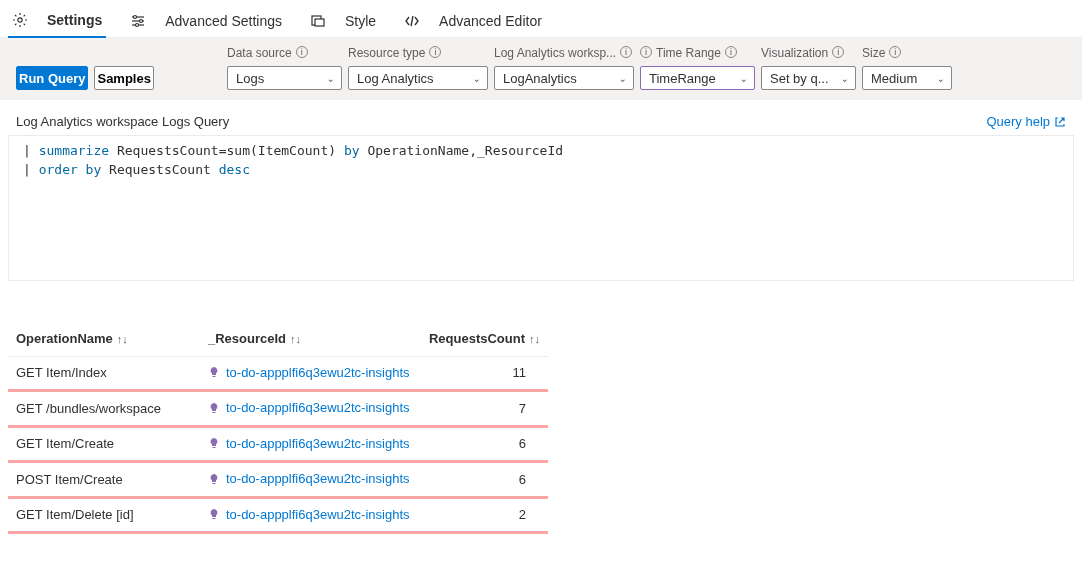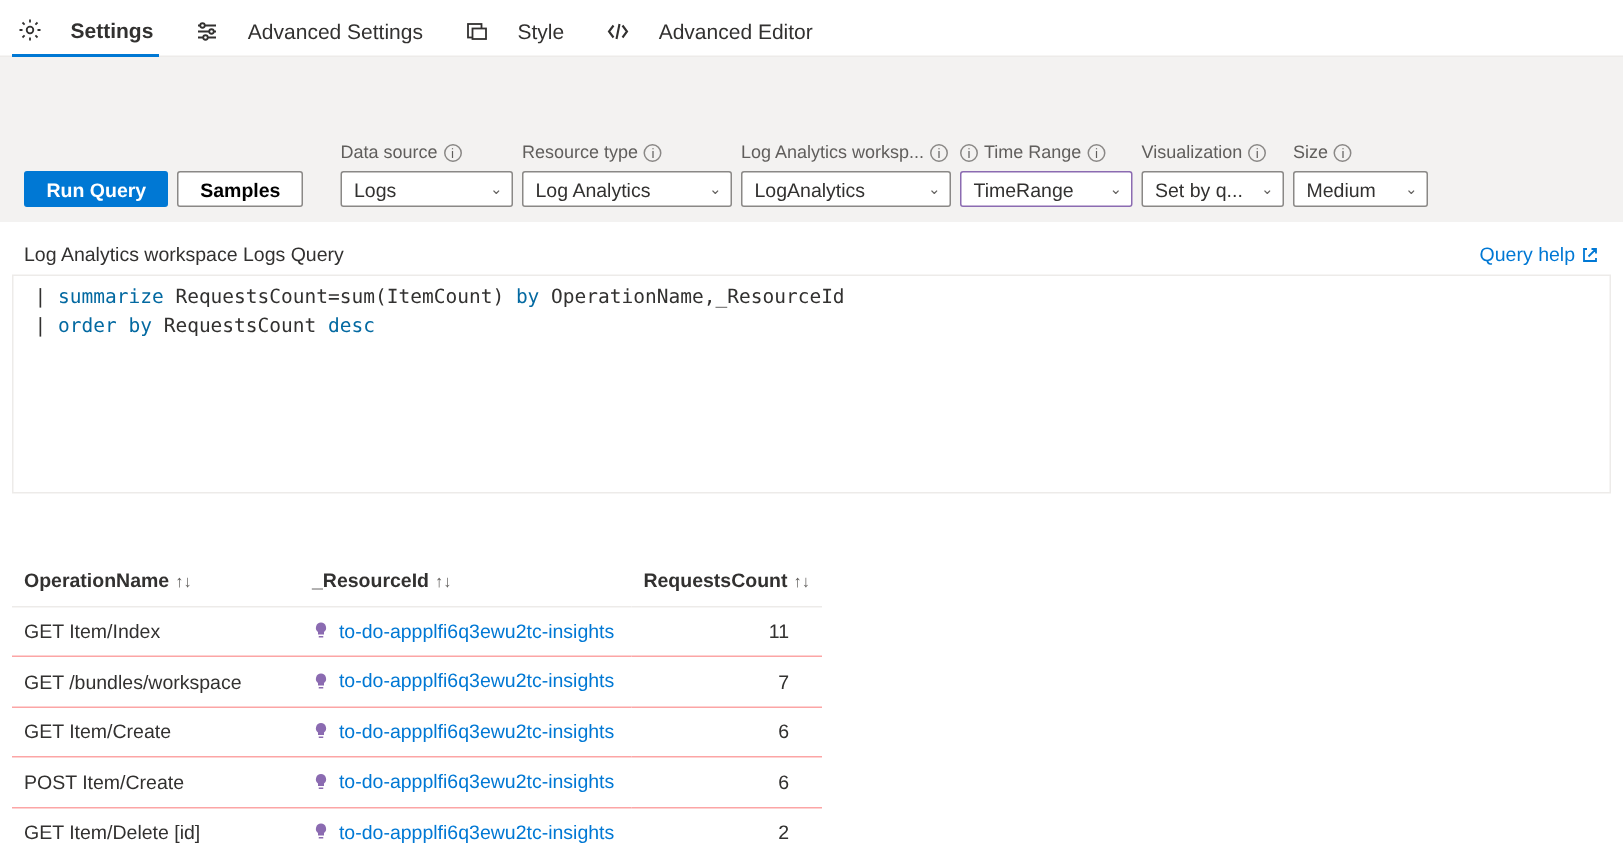--- a/index.html
+++ b/index.html
@@ -6,24 +6,24 @@
   body { font-family: "Segoe UI", Arial, sans-serif; font-size: 13px; color: #323130; background: #fff; width: 1082px; }
   
   .tab-bar { display: flex; align-items: center; border-bottom: 1px solid #edebe9; padding: 6px 8px 0 8px; gap: 20px; }
   .tab { display: flex; align-items: center; gap: 19px; padding: 6px 4px 8px 4px; cursor: pointer; font-size: 14px; color: #323130; }
   .tab.active { font-weight: 600; border-bottom: 2px solid #0078d4; margin-bottom: -1px; }
   .tab svg { width: 16px; height: 16px; }
   
   .toolbar { background: #f3f2f1; padding: 8px 16px 10px 16px; display: flex; flex-direction: column; gap: 6px; }
   .toolbar-row { display: flex; align-items: flex-end; gap: 6px; }
   .labels-row { display: flex; gap: 6px; font-size: 12px; color: #605e5c; }
-  .label-slot { display: flex; align-items: flex-end; gap: 4px; margin-top: 48px; }
+  .label-slot { display: flex; align-items: flex-start; gap: 4px; }
   .spacer-btns { width: 205px; flex-shrink: 0; }
   
-  .btn { display: inline-flex; align-items: center; justify-content: center; height: 24px; padding: 0 14px; border: 1px solid #8a8886; background: #fff; font-size: 13px; cursor: pointer; border-radius: 2px; }
+  .btn { display: inline-flex; align-items: center; justify-content: center; height: 24px; padding: 0 2px; border: 1px solid #8a8886; background: #fff; font-size: 13px; cursor: pointer; border-radius: 2px; }
   .btn.primary { background: #0078d4; color: #fff; border-color: #0078d4; font-weight: 600; }
   .btn.secondary { font-weight: 600; }
   
   .dropdown { display: flex; align-items: center; justify-content: space-between; height: 24px; padding: 0 6px 0 8px; border: 1px solid #8a8886; background: #fff; font-size: 13px; cursor: pointer; border-radius: 2px; gap: 6px; }
   .dropdown.highlight { border-color: #8b6bb1; gap: 16px; }
   .chev { font-size: 10px; color: #605e5c; }
   
   .info-icon { display: inline-flex; width: 12px; height: 12px; border: 1px solid #8a8886; border-radius: 50%; font-size: 9px; align-items: center; justify-content: center; color: #605e5c; }
   
   .columns-row { padding-top: 2px; }
@@ -34,21 +34,21 @@
   
   .query-editor { border: 1px solid #edebe9; margin: 0 8px; padding: 6px 10px 100px 14px; font-family: Consolas, monospace; font-size: 13px; line-height: 1.45; }
   .kw { color: #0369a1; }
   .pipe { color: #323130; }
   
   .results { margin: 40px 8px 0 8px; }
   table { width: 540px; border-collapse: collapse; }
   th { text-align: left; font-weight: 600; padding: 10px 8px; border-bottom: 1px solid #edebe9; font-size: 13px; }
   th.num { text-align: right; }
   .sort-icons { color: #605e5c; font-size: 11px; margin-left: 4px; }
-  td { padding: 8px 8px; border-bottom: 1px solid #fca5a5; font-size: 13px; }
+  td { padding: 8px 8px; border-bottom: 3px solid #fca5a5; font-size: 13px; }
   td.num { text-align: right; padding-right: 22px; }
   .res-link { color: #0078d4; display: inline-flex; align-items: center; gap: 6px; }
   .bulb { width: 12px; height: 12px; }
   
   .dd-ds { width: 115px; }
   .dd-rt { width: 140px; }
   .dd-la { width: 140px; }
   .dd-tr { width: 115px; }
   .dd-vis { width: 95px; }
   .dd-sz { width: 90px; }

